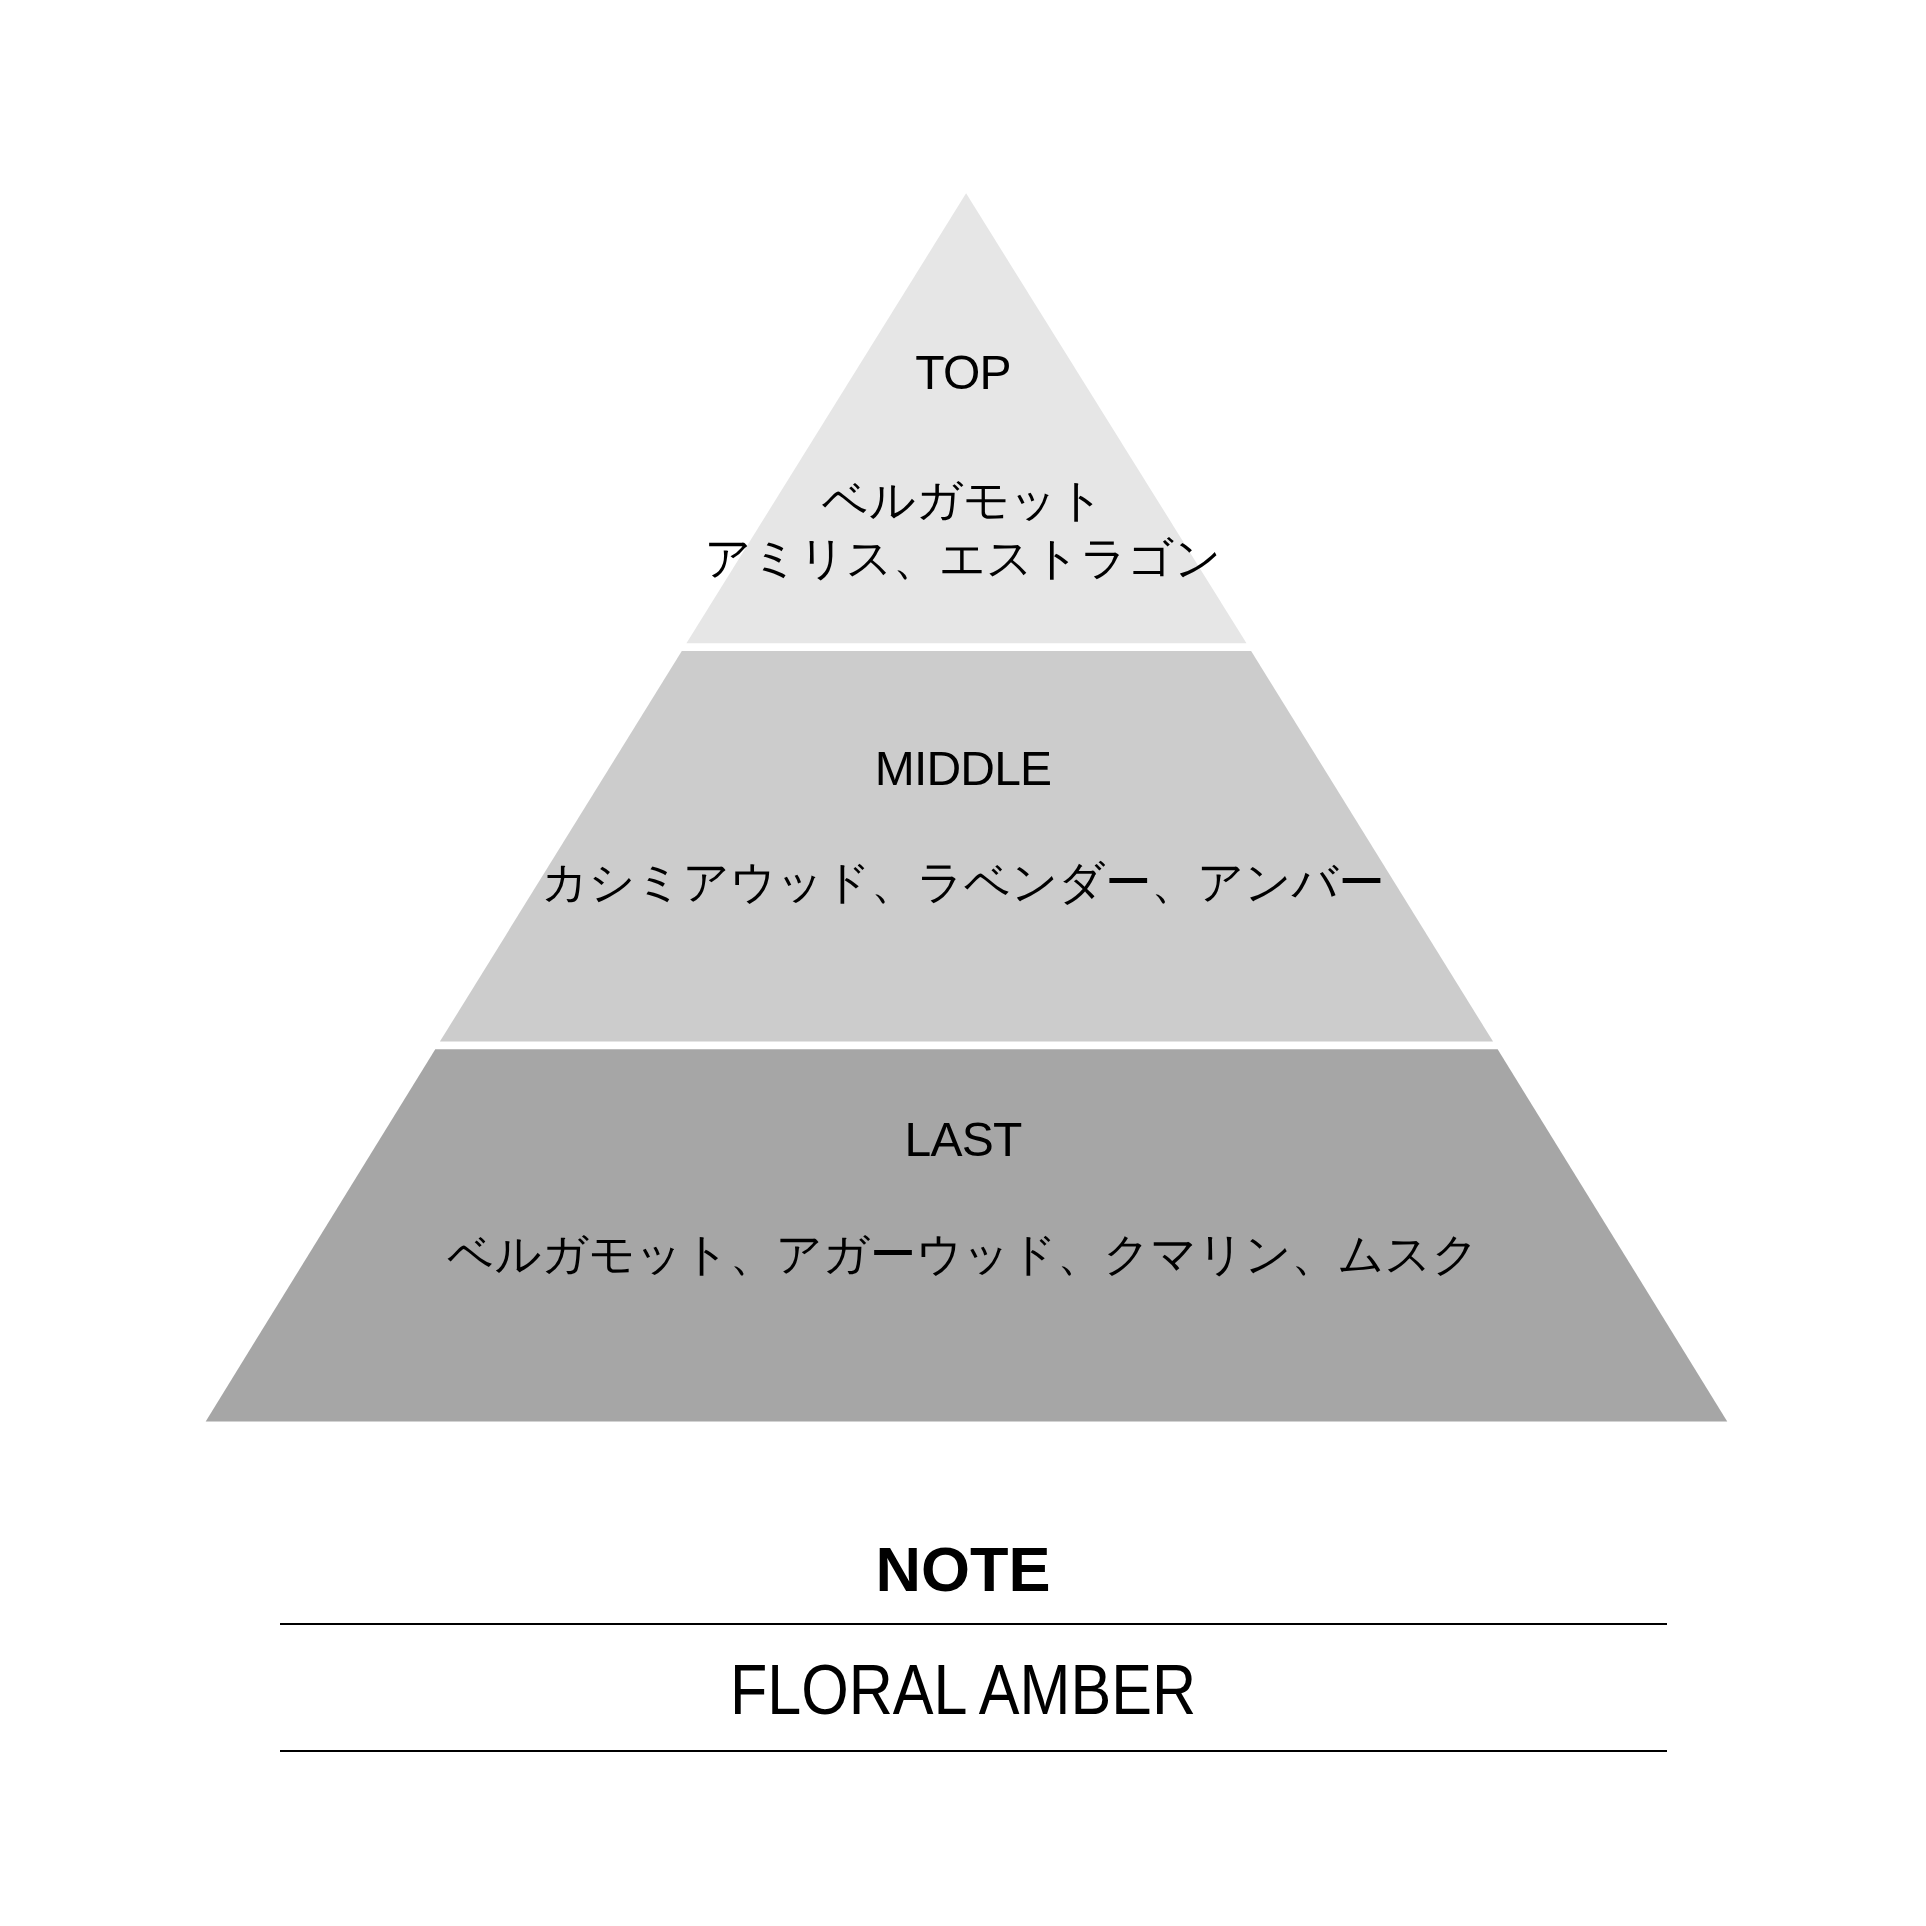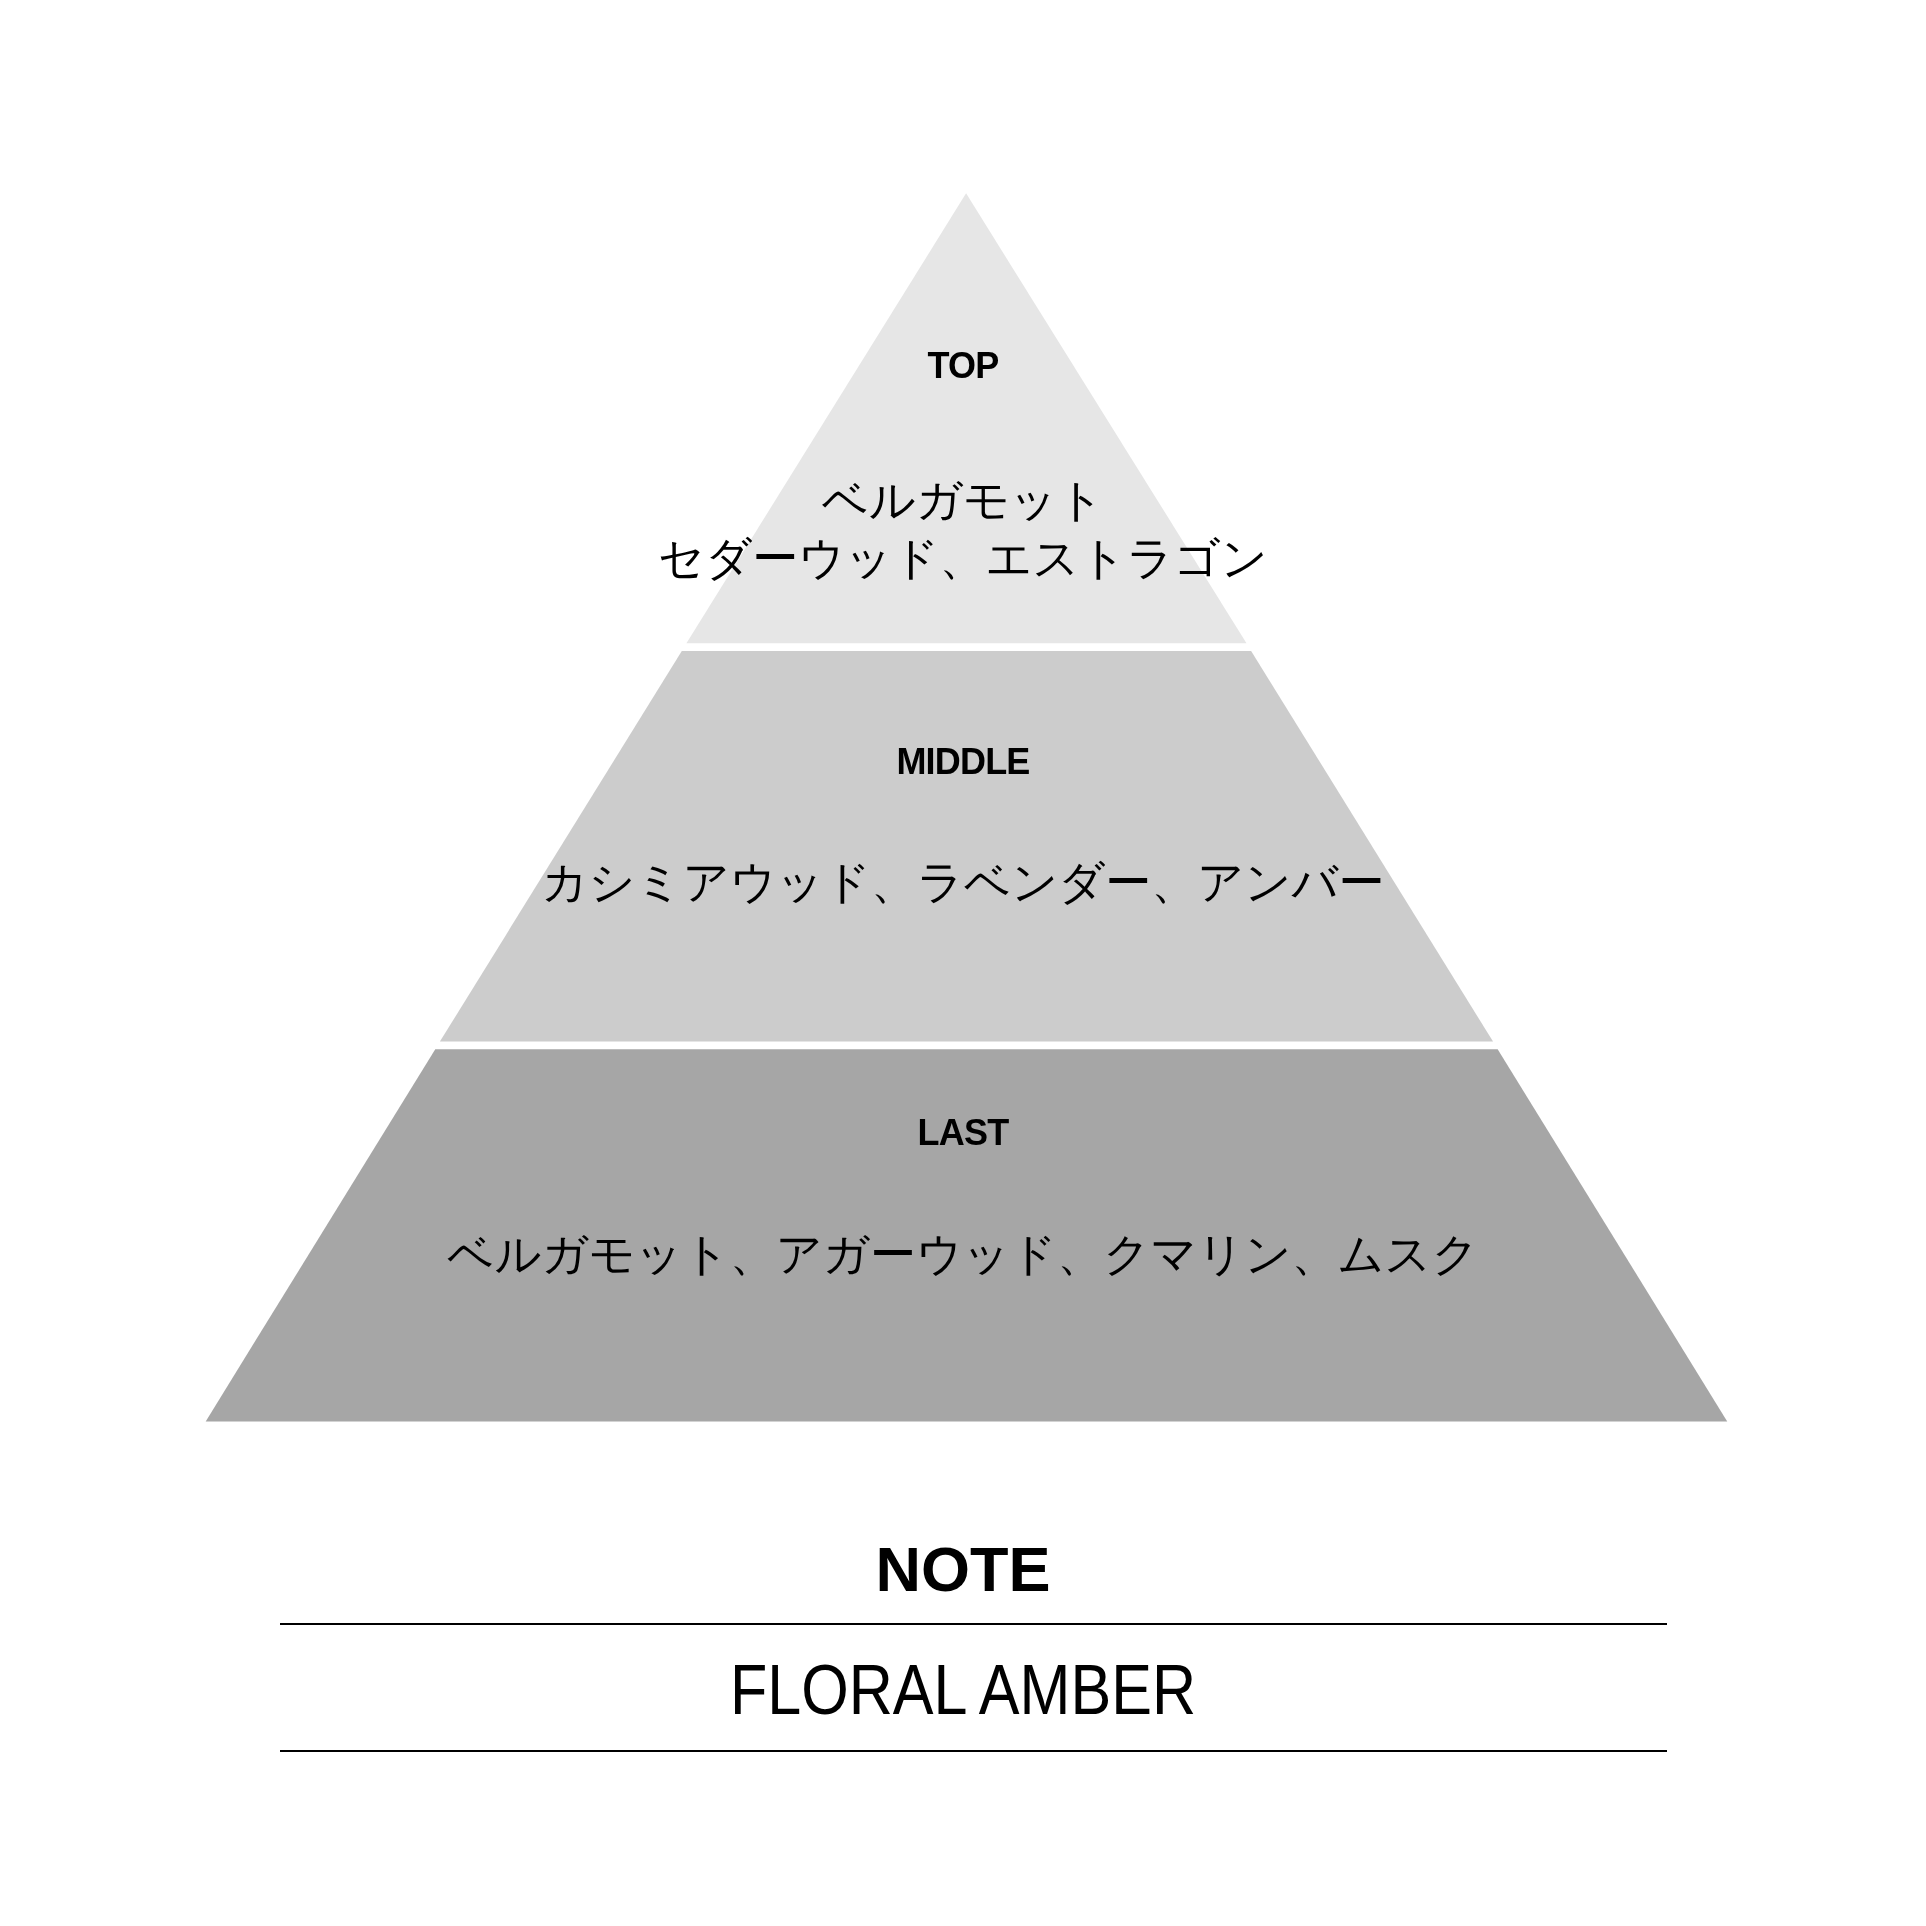--- a/index.html
+++ b/index.html
@@ -1,37 +1,37 @@
 <!DOCTYPE html>
 <html style="font-size:12.3px"><head>
 <meta charset="utf-8">
 <style>
   html, body { margin:0; padding:0; background:#ffffff; }
   body { width:1926px; height:1926px; position:relative; overflow:hidden; font-family:"DejaVu Sans", sans-serif; }
   svg.pyr { position:absolute; left:0; top:0; }
   .lbl { position:absolute; left:0; width:1926px; text-align:center; color:#000; }
-  .tier-title { font-family:"Liberation Sans", sans-serif; font-weight:bold; font-size:36px; letter-spacing:-0.8px; }
+  .tier-title { font-family:"Liberation Sans", sans-serif; font-weight:normal; font-size:48px; letter-spacing:-0.8px; }
   .tier-notes { font-family:"DejaVu Sans", sans-serif; font-size:46px; line-height:58px; }
   .note-title { font-family:"Liberation Sans", sans-serif; font-weight:bold; font-size:63px; }
   .accord { font-family:"Liberation Sans", sans-serif; font-size:71px; transform:scaleX(0.86); }
   .rule { position:absolute; left:280px; width:1387px; height:2.3px; background:#000; }
 </style>
 </head>
 <body>
 
 <svg class="pyr" width="1926" height="1926" viewBox="0 0 2500 2500">
   <polygon points="1254,251 1618,835 891,835" fill="#e6e6e6"></polygon>
   <polygon points="885,845 1624,845 1938,1352 571,1352" fill="#cccccc"></polygon>
   <polygon points="565,1362 1944,1362 2242,1845 267,1845" fill="#a6a6a6"></polygon>
 </svg>
 
 <div class="lbl tier-title" style="top:345px;">TOP</div>
 <div class="lbl tier-notes" style="top:455px;margin-top:16px;">
   <div>ベルガモット</div>
-  <div>セダーウッド、エストラゴン</div>
+  <div>アミリス、エストラゴン</div>
 </div>
 
 <div class="lbl tier-title" style="top:741px;">MIDDLE</div>
 <div class="lbl tier-notes" style="top:853px;">
   <div>カシミアウッド、ラベンダー、アンバー</div>
 </div>
 
 <div class="lbl tier-title" style="top:1112px;">LAST</div>
 <div class="lbl tier-notes" style="top:1225px;">
   <div>ベルガモット、アガーウッド、クマリン、ムスク</div>

